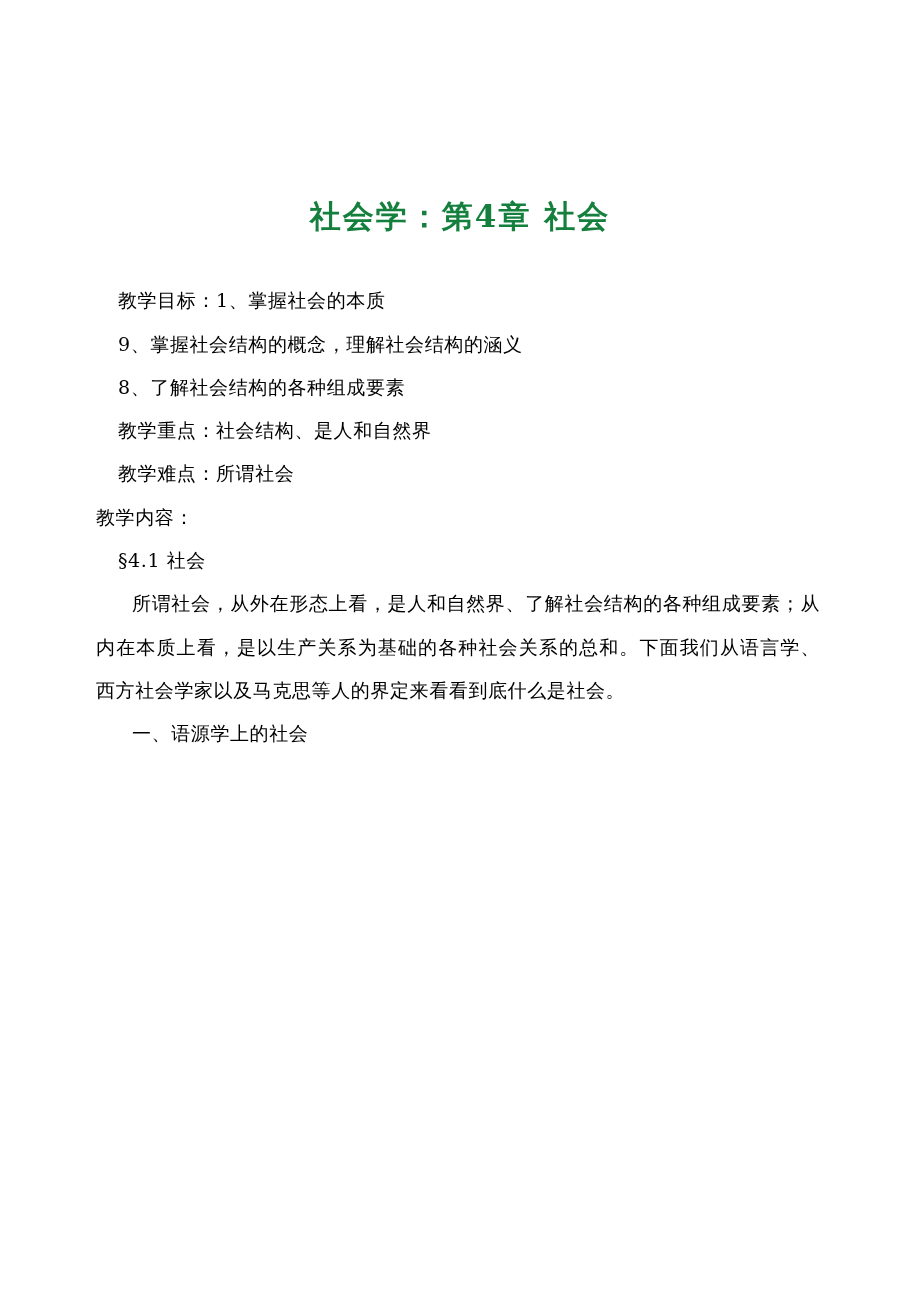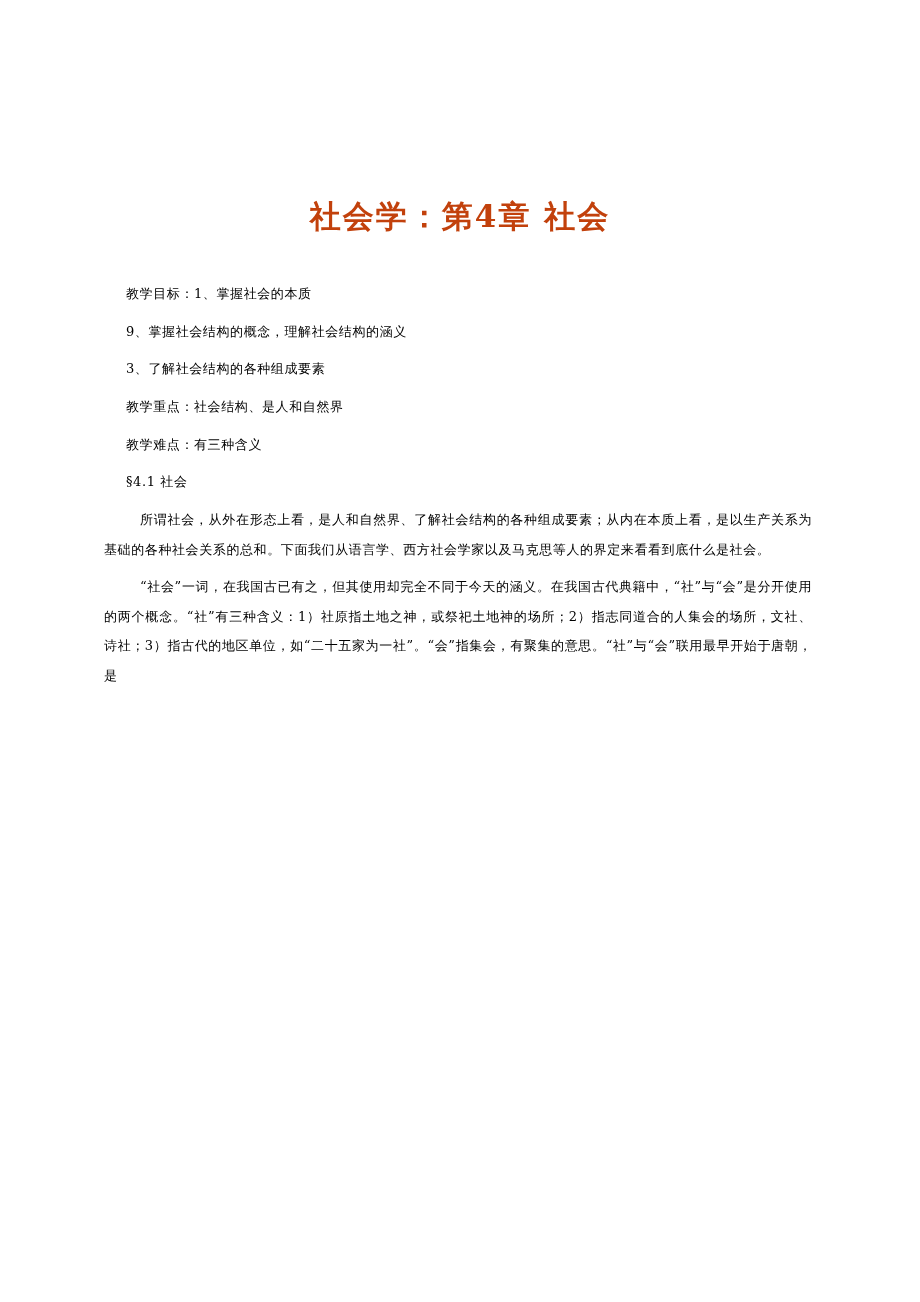--- a/index.html
+++ b/index.html
@@ -11,41 +11,41 @@
     width: 920px;
     height: 1302px;
     background: #ffffff;
     position: relative;
     box-sizing: border-box;
     padding: 0;
     overflow: hidden;
     font-family: "Liberation Serif", "DejaVu Serif", serif;
   }
   .doc-title {
-    color: #c2410c;
+    color: #15803d;
     font-family: "DejaVu Serif", "Liberation Serif", serif;
     font-weight: bold;
     font-size: 31px;
     text-align: center;
     letter-spacing: 2px;
     margin: 0;
     padding: 198px 0 0 0;
     line-height: 1.2;
   }
   .body-block {
     padding: 0 100px 0 96px;
     margin-top: 44px;
   }
   .para {
-    font-size: 13px;
+    font-size: 19px;
     line-height: 2.28;
     color: #000000;
     text-align: justify;
     text-justify: inter-ideograph;
-    margin: 8px;
+    margin: 0;
     letter-spacing: 0.6px;
     font-family: "DejaVu Serif", "Liberation Serif", serif;
   }
   .indent-1 {
     text-indent: 22px;
   }
   .indent-2 {
     text-indent: 36px;
   }
   .noindent {
@@ -55,21 +55,22 @@
 </head>
 <body>
 
 <div class="page">
 
   <h1 class="doc-title">社会学：第4章 社会</h1>
 
   <div class="body-block">
     <p class="para indent-1">教学目标：1、掌握社会的本质</p>
     <p class="para indent-1">9、掌握社会结构的概念，理解社会结构的涵义</p>
-    <p class="para indent-1">3、了解社会结构的各种组成要素</p>
+    <p class="para indent-1">8、了解社会结构的各种组成要素</p>
     <p class="para indent-1">教学重点：社会结构、是人和自然界</p>
-    <p class="para indent-1">教学难点：有三种含义</p>
+    <p class="para indent-1">教学难点：所谓社会</p>
+    <p class="para noindent">教学内容：</p>
     <p class="para indent-1">§4.1 社会</p>
     <p class="para indent-2">所谓社会，从外在形态上看，是人和自然界、了解社会结构的各种组成要素；从内在本质上看，是以生产关系为基础的各种社会关系的总和。下面我们从语言学、西方社会学家以及马克思等人的界定来看看到底什么是社会。</p>
-    <p class="para indent-2">“社会”一词，在我国古已有之，但其使用却完全不同于今天的涵义。在我国古代典籍中，“社”与“会”是分开使用的两个概念。“社”有三种含义：1）社原指土地之神，或祭祀土地神的场所；2）指志同道合的人集会的场所，文社、诗社；3）指古代的地区单位，如“二十五家为一社”。“会”指集会，有聚集的意思。“社”与“会”联用最早开始于唐朝，是</p>
+    <p class="para indent-2">一、语源学上的社会</p>
   </div>
 
 </div>
 
 </body></html>

